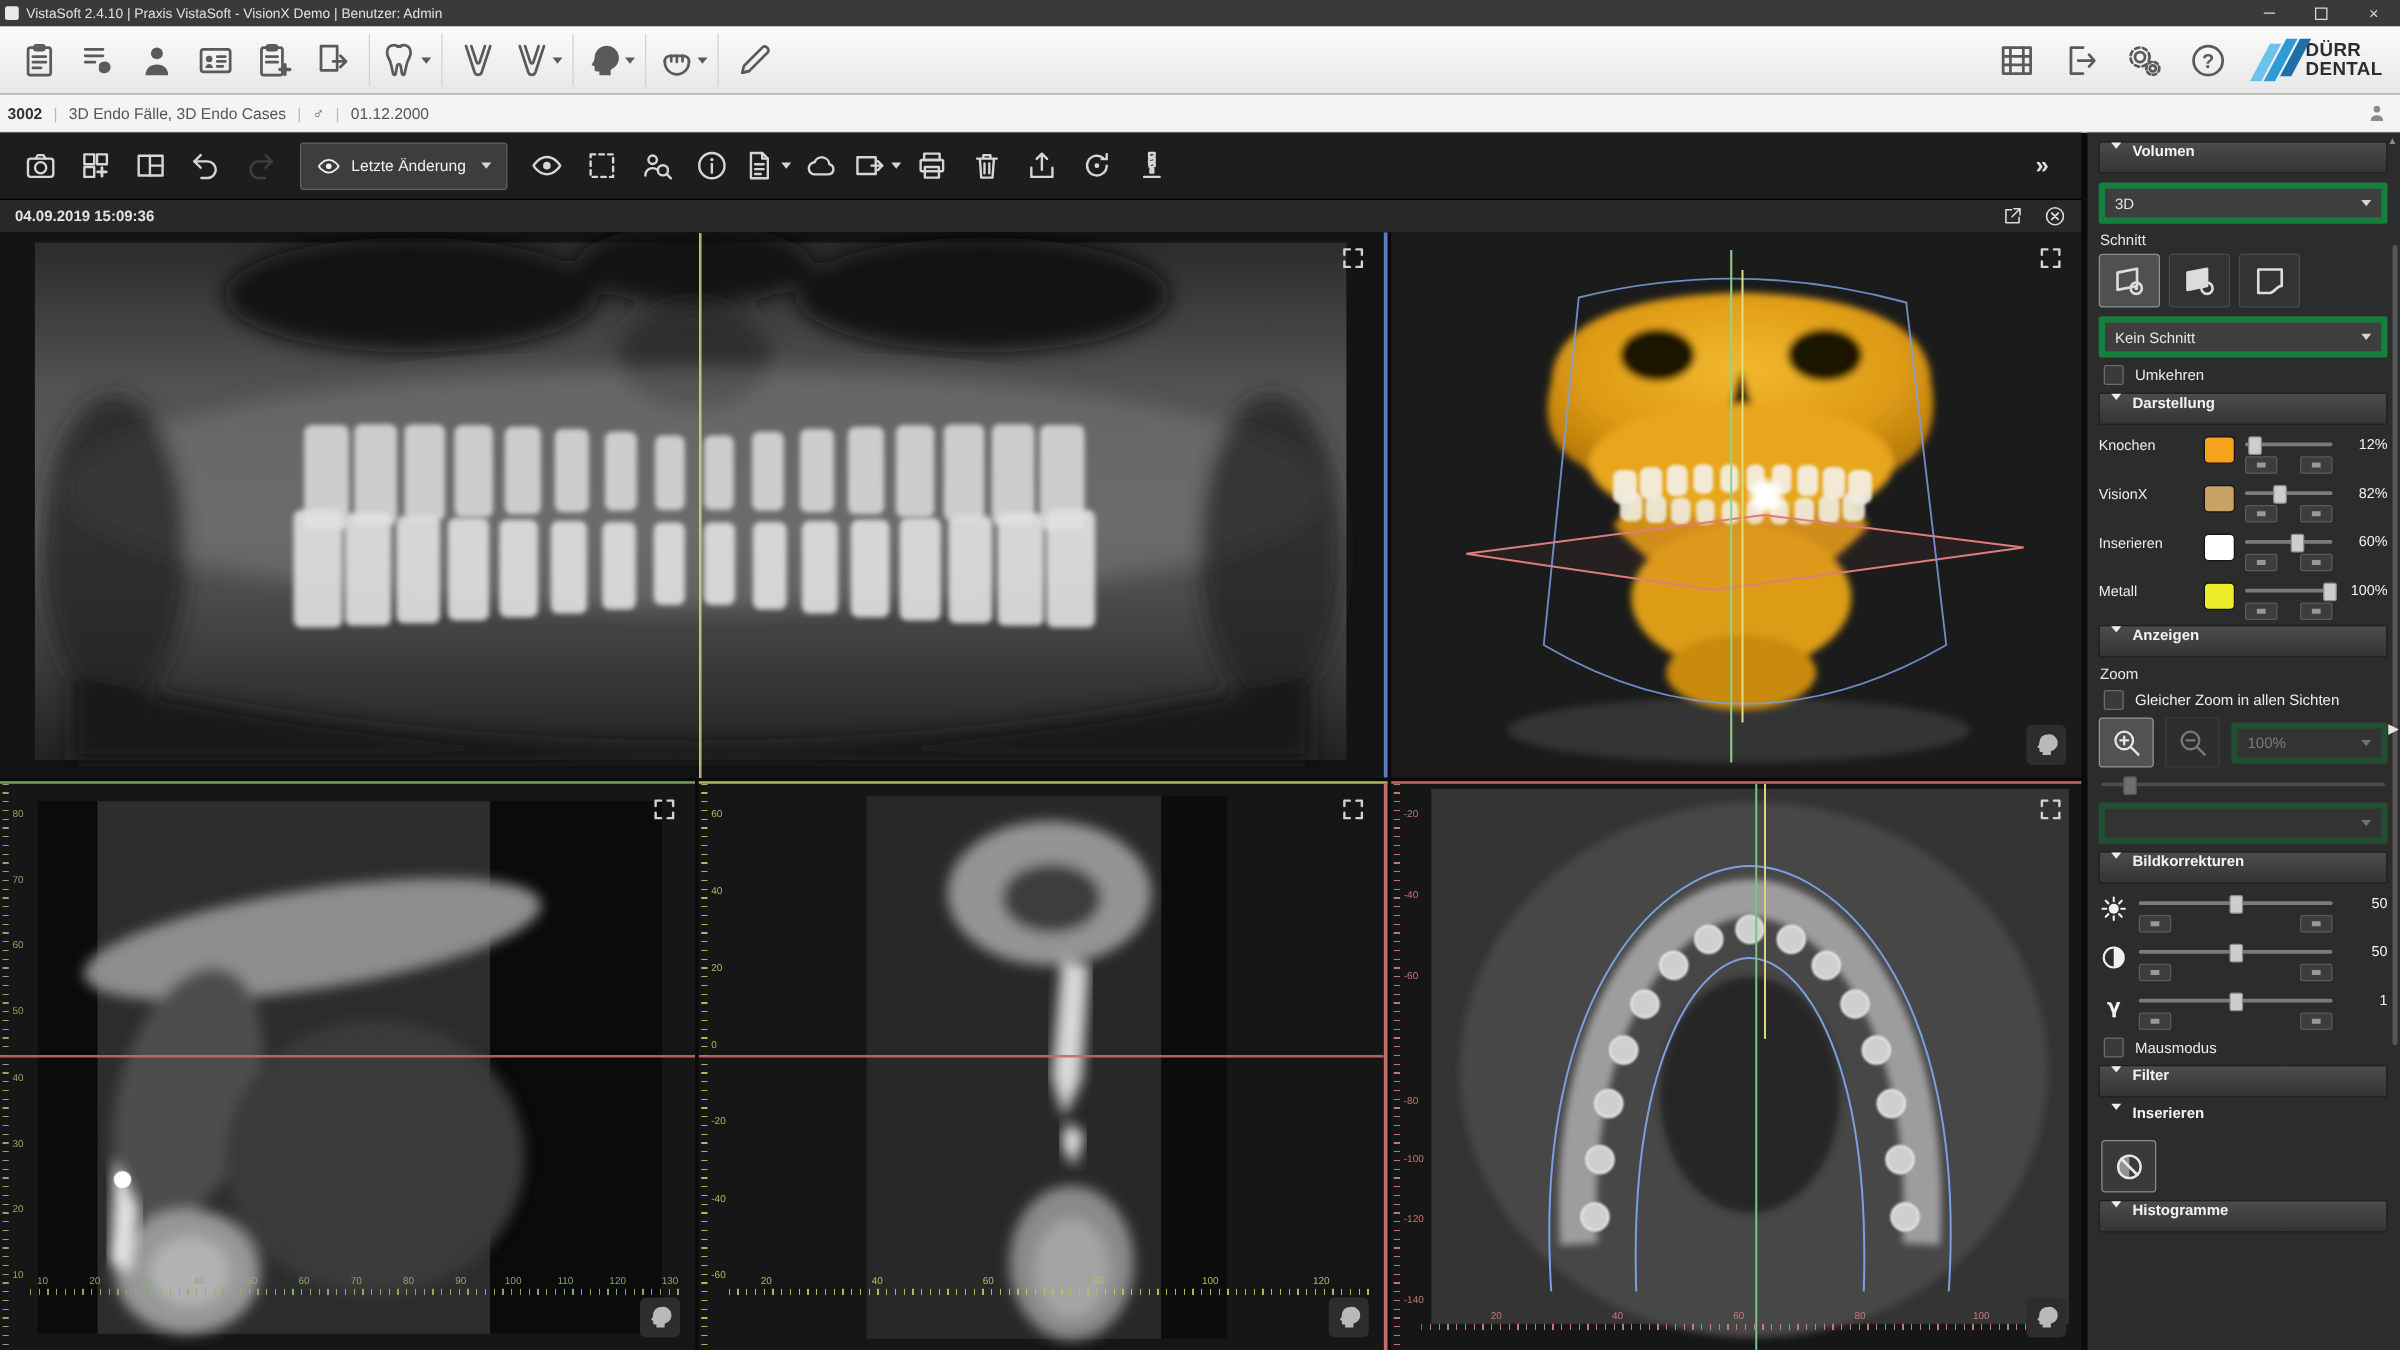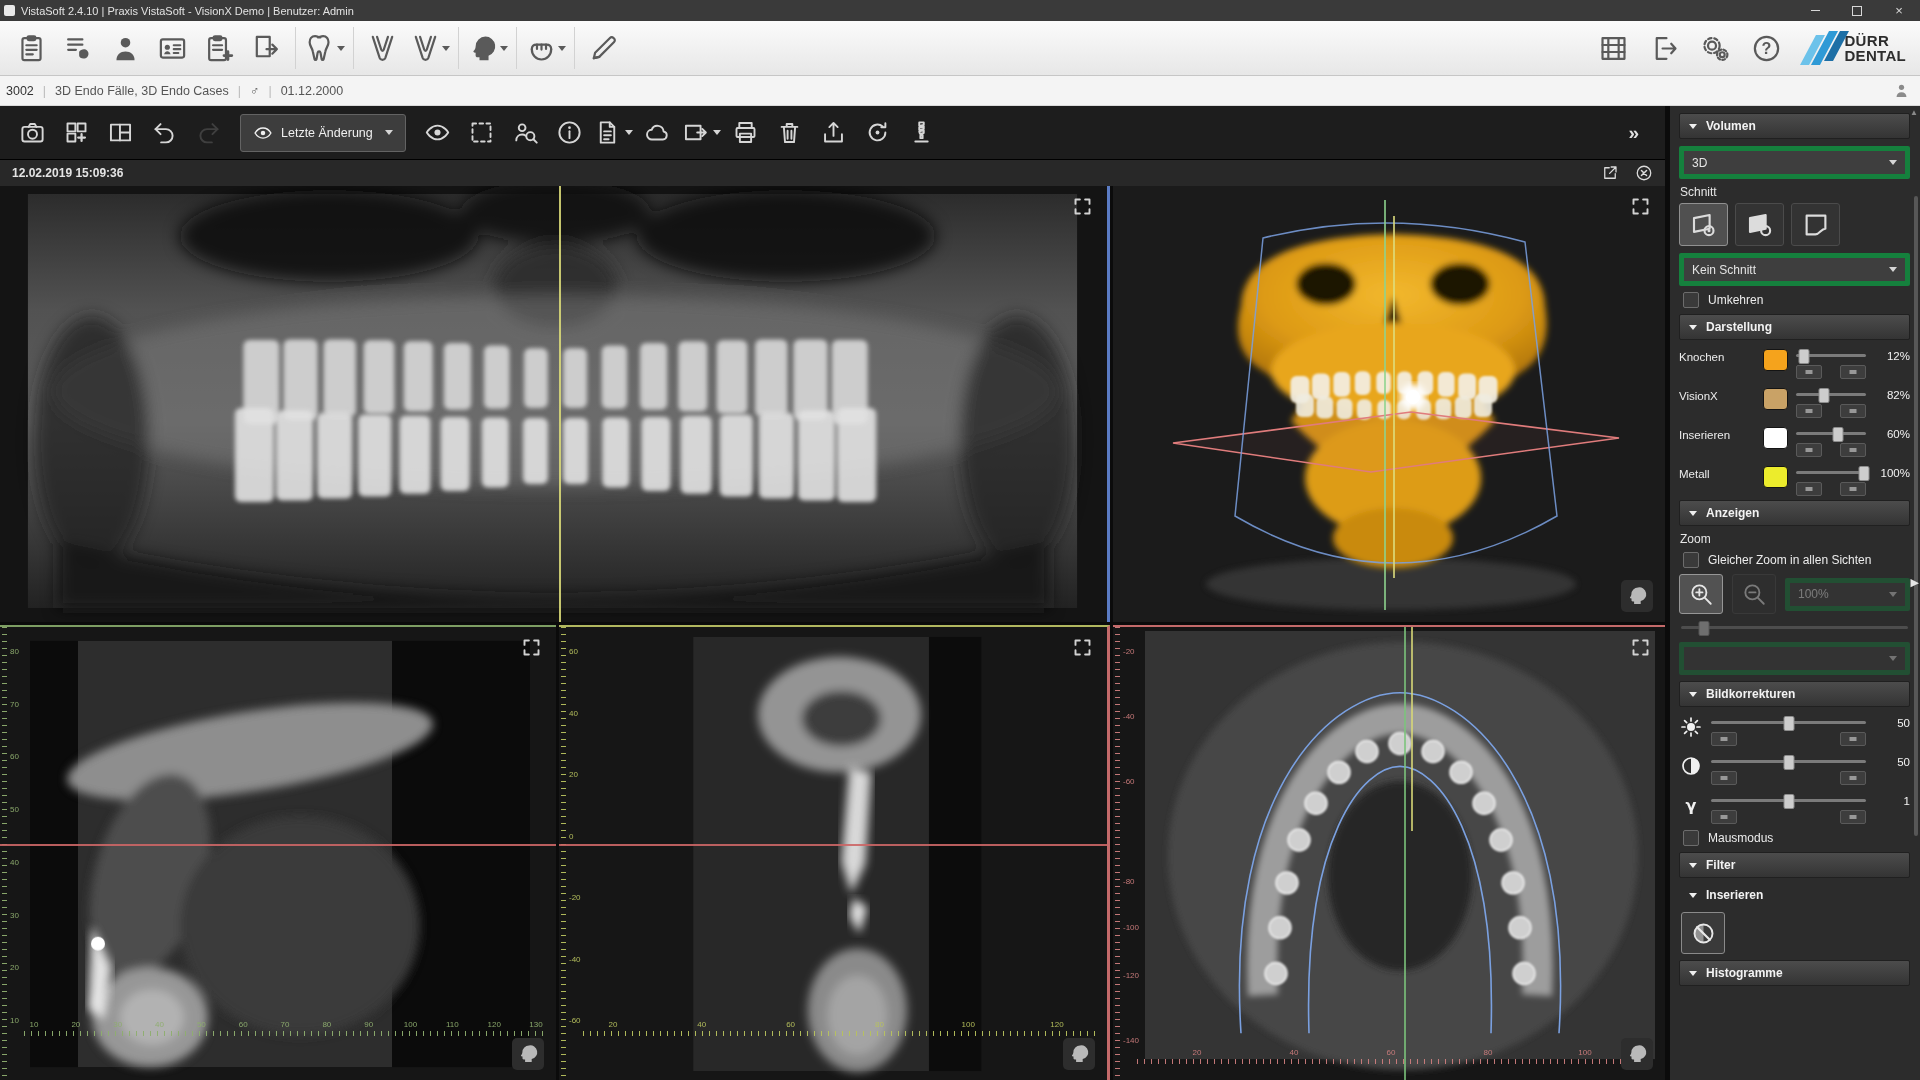--- a/index.html
+++ b/index.html
@@ -32,21 +32,21 @@
   .logo-text{font-size:15px;line-height:15px;font-weight:bold;color:#2d2d2d;letter-spacing:.3px}
   .stripe{width:9px;height:34px;background:#2e8fc8;transform:skewX(-28deg);margin-right:3px}
   .stripe.s1{background:#6cc2ea;height:30px;margin-top:4px}
   .stripe.s2{background:#2f9ad6}
   .stripe.s3{background:#1d6fa6;height:30px;margin-bottom:4px}
 
   
   .breadcrumb{position:absolute;left:0;top:76px;width:1920px;height:30px;background:#f4f4f4;
               border-bottom:1px solid #dadada;display:flex;align-items:center;font-size:12.5px;color:#555;
               padding-left:6px;box-sizing:border-box}
-  .bc-id{font-weight:normal;color:#333}
+  .bc-id{font-weight:bold;color:#333}
   .bc-sep{color:#bbb;margin:0 9px}
   .bc-person{margin-left:auto;margin-right:10px;color:#8a8a8a}
   .bc-person svg{width:17px;height:17px}
 
   
   .viewer{position:absolute;left:0;top:106px;width:1665px;height:974px}
   .dark-toolbar{height:54px;background:#1d1d1d;border-bottom:1px solid #000;display:flex;align-items:center;
                 color:#d6d6d6;padding:0 10px;box-sizing:border-box}
   .dt-btn{width:44px;height:42px;display:flex;align-items:center;justify-content:center}
   .dt-btn svg{width:27px;height:27px}
@@ -91,21 +91,21 @@
            background-size:100% 5px;background-repeat:no-repeat;background-position:left bottom}
   .ruler-h .rl{position:absolute;bottom:7px;font-size:8px;color:var(--rc);transform:translateX(-50%)}
 
   
   .sidebar{position:absolute;left:1670px;top:106px;width:250px;height:974px;background:#2c2c2c;
            color:#dedede;font-size:12px;padding:3px 10px 0 9px;box-sizing:border-box}
   .sb-scrollup{position:absolute;right:2px;top:2px;color:#8a8a8a;font-size:8px}
   .sb-scroll{position:absolute;right:2px;top:90px;width:4px;height:640px;background:#575757;border-radius:2px}
   .edge-arrow{position:absolute;right:1px;top:470px;color:#e6e6e6;font-size:11px}
   .sec-header{height:24px;background:linear-gradient(#4c4c4c,#343434);border:1px solid #202020;border-radius:2px;
-              display:flex;align-items:center;gap:9px;padding:0 9px;font-weight:bold;color:#f3f3f3;margin:4px 0;font-size:12px}
+              display:flex;gap:9px;padding:0 9px;font-weight:bold;color:#f3f3f3;margin:4px 0;font-size:12px}
   .tri{width:0;height:0;border-left:4px solid transparent;border-right:4px solid transparent;border-top:5px solid #efefef}
   .select{height:23px;background:#3e3e3e;border:5px solid #15803d;border-radius:2px;display:flex;align-items:center;
           padding:0 8px;color:#e4e4e4;margin:7px 0 6px 0}
   .select .car-w{margin-left:auto}
   .sb-label{margin:6px 0 4px 1px;color:#e6e6e6}
   .slice-btns{display:flex;gap:7px;margin:4px 0 7px 0}
   .slice-btn{width:47px;height:41px;background:#333;border:1px solid #4b4b4b;border-radius:3px;display:flex;
              align-items:center;justify-content:center;color:#dcdcdc}
   .slice-btn svg{width:30px;height:30px}
   .slice-btn.sel{background:#505050;border-color:#909090}
@@ -567,21 +567,21 @@
       </span>
     <span class="dt-btn">
         <svg class="ic">
           <use href="#i-implant"></use>
         </svg>
       </span>
     <span class="dt-overflow">»</span>
   </div>
 
   <div class="status-bar">
-    <span>12.02.2019 15:09:36</span>
+    <span>04.09.2019 15:09:36</span>
     <span class="status-icons">
       <svg class="ic">
           <use href="#i-open-ext"></use>
         </svg>
       <svg class="ic">
           <use href="#i-close-circle"></use>
         </svg>
     </span>
   </div>
 

